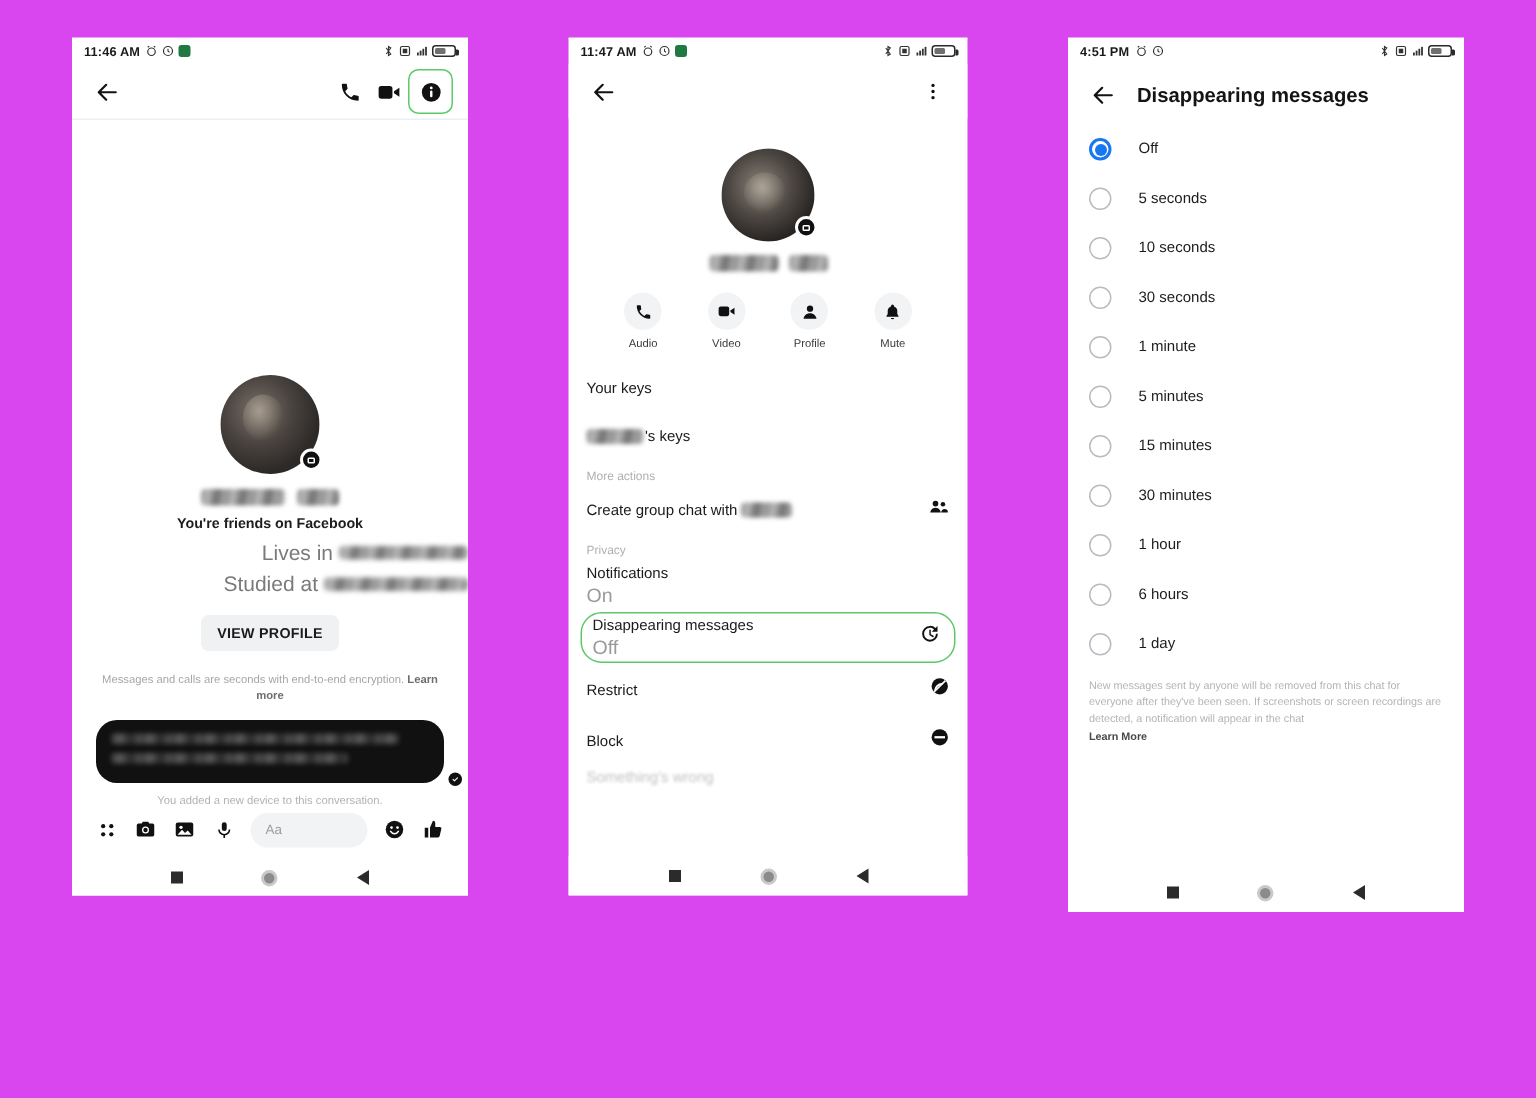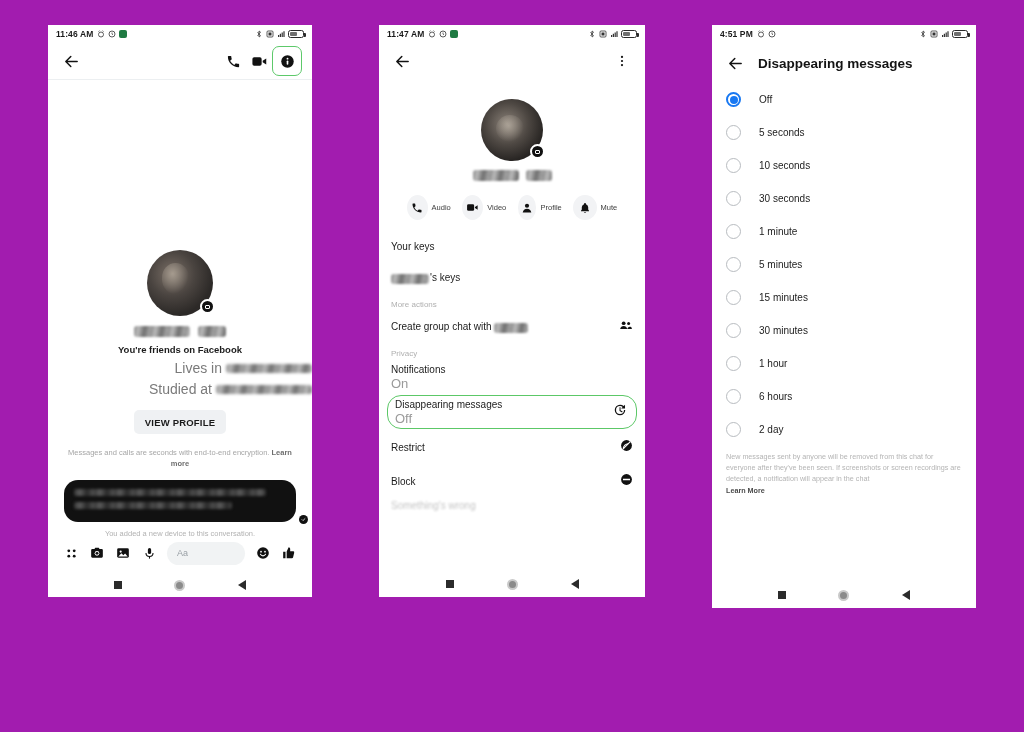--- a/index.html
+++ b/index.html
@@ -2,21 +2,21 @@
 <html><head>
 <meta charset="utf-8">
 <style>
   * { box-sizing: border-box; margin: 0; padding: 0; }
   html, body {
     width: 1024px; height: 732px;
     background: #000000;
     font-family: "Liberation Sans", sans-serif;
     overflow: hidden;
   }
-  .canvas { position: relative; width: 1024px; height: 732px; background:#a21caf; }
+  .canvas { position: relative; width: 1024px; height: 732px; background:#d946ef; }
 
   
   .phone {
     position: absolute;
     background: #ffffff;
     overflow: hidden;
   }
   #phone1 { left: 48px;  top: 25px; width: 264px; height: 572px; }
   #phone2 { left: 379px; top: 25px; width: 266px; height: 572px; }
   #phone3 { left: 712px; top: 25px; width: 264px; height: 583px; }
@@ -171,21 +171,21 @@
   .avatar-big2::before{
     content:""; position:absolute; left:24%; top:26%; width:46%; height:44%;
     background: radial-gradient(ellipse at 45% 40%, rgba(205,196,182,.5), rgba(90,84,78,0) 70%);
     border-radius:50%;
   }
   .p2-name { margin-top:9px; display:flex; justify-content:center; gap:7px; }
   .p2-name .redacted:nth-child(1){ width:46px; height:11px; }
   .p2-name .redacted:nth-child(2){ width:26px; height:11px; }
 
   .quick-actions { margin-top:14px; display:flex; justify-content:space-around; padding: 0 22px; }
-  .qa { display:flex; align-items:center; gap:4px; width:44px; }
+  .qa { display:flex; flex-direction:column; align-items:center; gap:4px; width:44px; }
   .qa-circle {
     width:25px; height:25px; border-radius:50%; background:#f2f3f5;
     display:flex; align-items:center; justify-content:center;
   }
   .qa-label { font-size:7.5px; color:#3c3c3c; }
 
   .list-row {
     height: 32px; display:flex; align-items:center; padding: 0 12px; position:relative;
   }
   .list-row .lr-text { display:flex; flex-direction:column; justify-content:center; }
@@ -695,21 +695,21 @@
       <div class="opt-row">
         <span class="radio"></span>
         <span class="opt-label">1 hour</span>
       </div>
       <div class="opt-row">
         <span class="radio"></span>
         <span class="opt-label">6 hours</span>
       </div>
       <div class="opt-row">
         <span class="radio"></span>
-        <span class="opt-label">2 day</span>
+        <span class="opt-label">1 day</span>
       </div>
     </div>
 
     <div class="dm-footnote">
       <span>New messages sent by anyone will be removed from this chat for everyone after they've been seen. If screenshots or screen recordings are detected, a notification will appear in the chat</span>
       <b>Learn More</b>
     </div>
 
     <div class="navbar">
       <span class="nav-square"></span>

